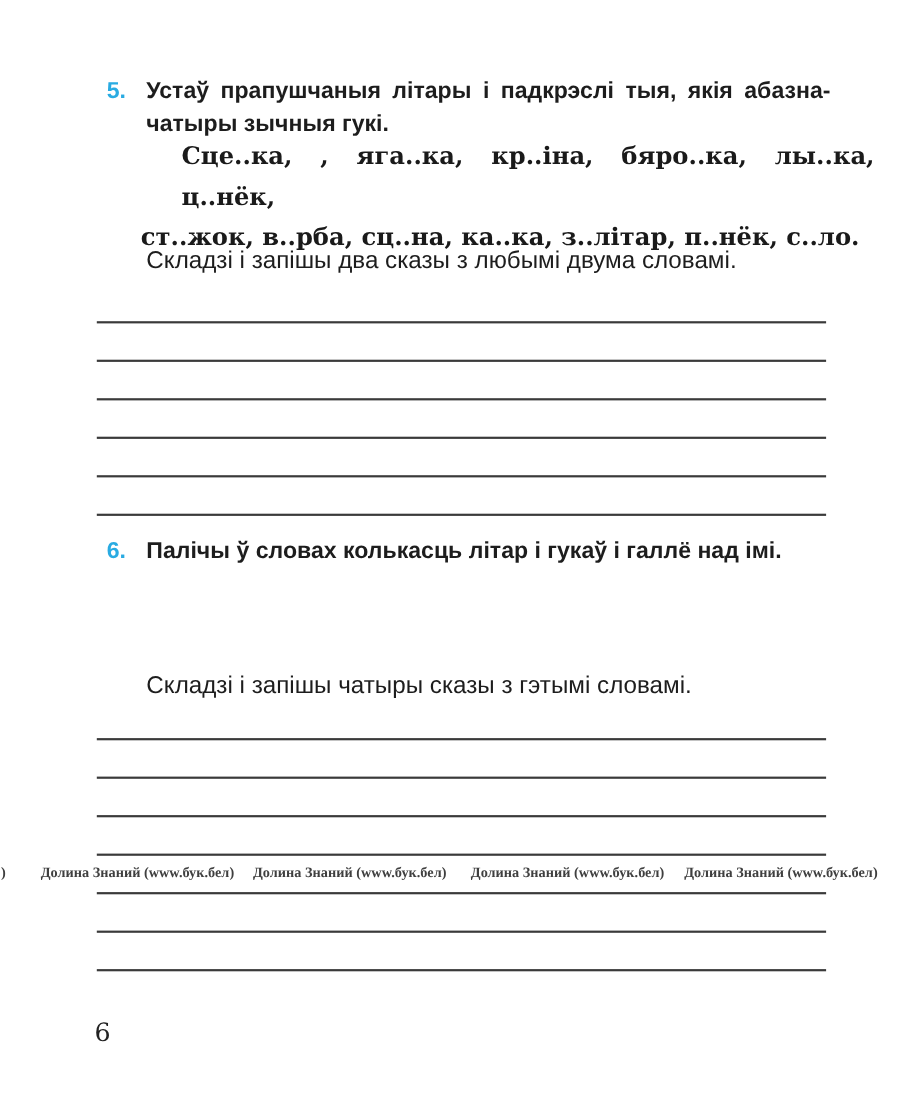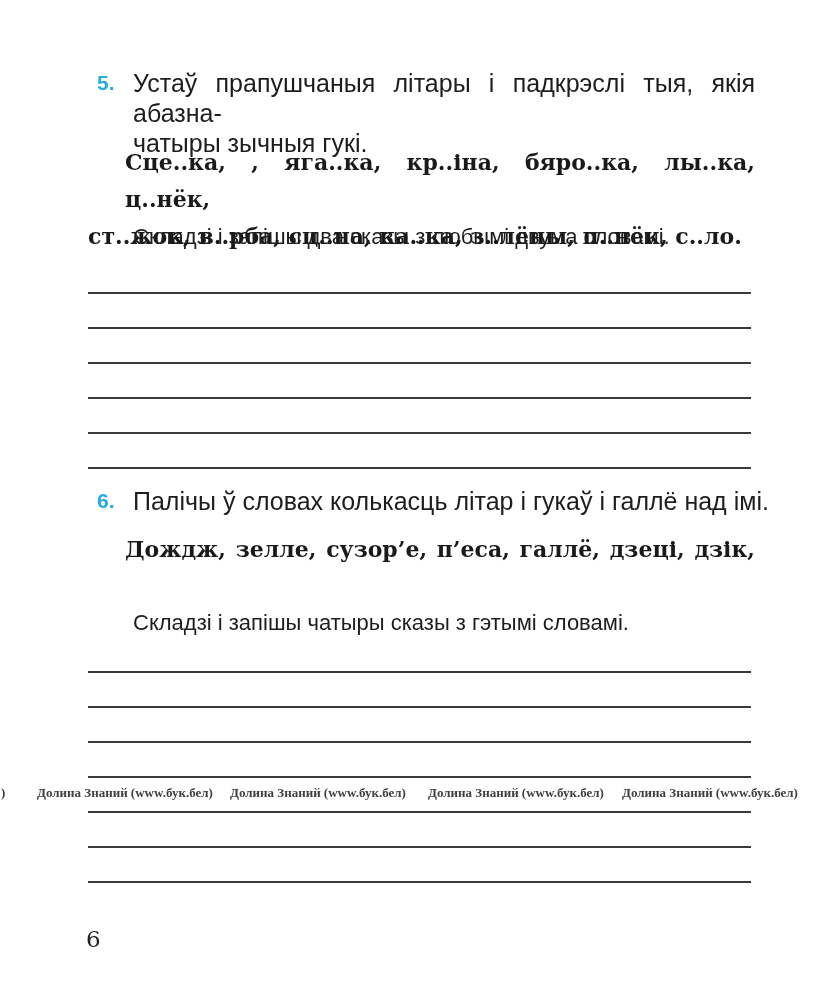--- a/index.html
+++ b/index.html
@@ -27,22 +27,23 @@
     padding-left: 9px;
     box-sizing: border-box;
     font-size: 21px;
     line-height: 30px;
     font-weight: bold;
     color: #29abe2;
     flex: 0 0 auto;
   }
   .instr {
     width: 622px;
-    font-size: 25px;
+    font-size: 21px;
     line-height: 30px;
+    font-weight: bold;
   }
   .just {
     text-align: justify;
     text-align-last: justify;
   }
   .nowrap { white-space: nowrap; }
   .words {
     position: absolute;
     left: 88px;
     width: 667px;
@@ -103,43 +104,42 @@
 <div class="page">
 
   <div class="head" style="top:68px;">
     <span class="num">5.</span>
     <div class="instr">
       <div class="just">Устаў прапушчаныя літары і падкрэслі тыя, якія абазна-</div>
       <div>чатыры зычныя гукі.</div>
     </div>
   </div>
 
-  <div class="words" style="top:144px;">
+  <div class="words" style="top:124px;margin-left:40px;">
     <div class="w-indent just">Сце..ка, , яга..ка, кр..іна, бяро..ка, лы..ка, ц..нёк,</div>
-    <div>ст..жок, в..рба, сц..на, ка..ка, з..лёны, п..нёк, с..ло.</div>
+    <div>ст..жок, в..рба, сц..на, ка..ка, з..літар, п..нёк, с..ло.</div>
   </div>
 
   <div class="sub" style="top:222px;">Складзі і запішы два сказы з любымі двума словамі.</div>
 
   <div class="rules" style="top:292px; height:210px;">
       <div class="rule-line" style="top: 0px;"></div>
       <div class="rule-line" style="top: 35px;"></div>
       <div class="rule-line" style="top: 70px;"></div>
       <div class="rule-line" style="top: 105px;"></div>
       <div class="rule-line" style="top: 140px;"></div>
       <div class="rule-line" style="top: 175px;"></div>
     </div>
 
   <div class="head" style="top:486px;">
     <span class="num">6.</span>
     <div class="instr nowrap">Палічы ў словах колькасць літар і гукаў і галлё над імі.</div>
   </div>
 
   <div class="words" style="top:531px;">
-    <div class="w-indent just">Дождж, зелле, сузор’е, п’еса, галлё, дзеці, дзік,</div>
   </div>
 
   <div class="sub" style="top:608px;">Складзі і запішы чатыры сказы з гэтымі словамі.</div>
 
   <div class="rules" style="top:671px; height:245px;">
       <div class="rule-line" style="top: 0px;"></div>
       <div class="rule-line" style="top: 35px;"></div>
       <div class="rule-line" style="top: 70px;"></div>
       <div class="rule-line" style="top: 105px;"></div>
       <div class="rule-line" style="top: 140px;"></div>

